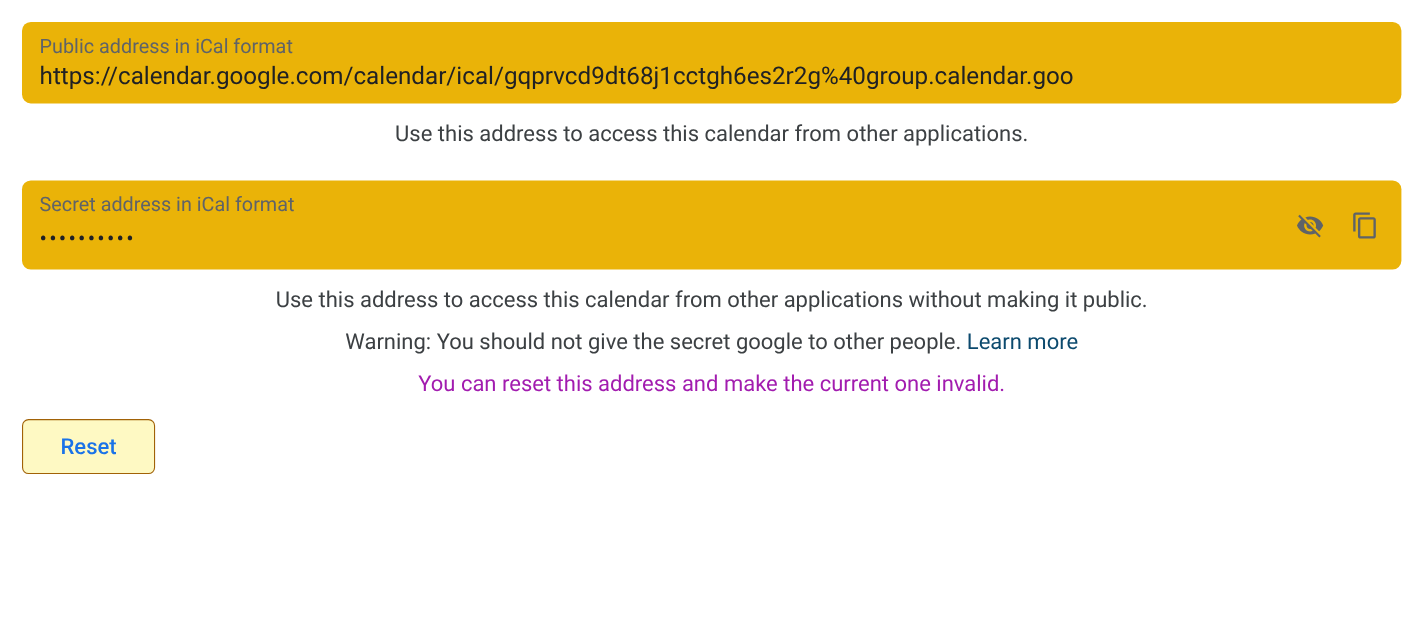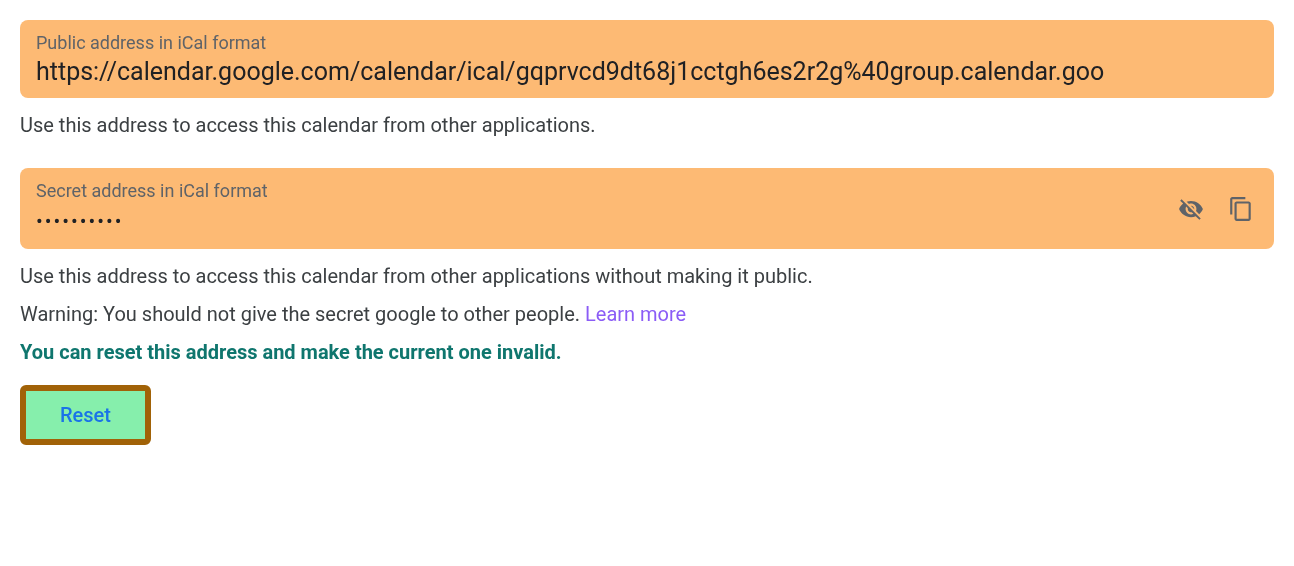--- a/index.html
+++ b/index.html
@@ -8,59 +8,59 @@
     padding: 0;
   }
   body {
     font-family: 'Google Sans', Roboto, Arial, sans-serif;
     background: #fff;
     padding: 20px;
     width: 1294px;
     color: #3c4043;
   }
   .field-box {
-    background: #fdba74;
+    background: #eab308;
     border-radius: 8px;
     padding: 12px 16px;
     margin-bottom: 12px;
     position: relative;
     overflow: hidden;
   }
   .field-label {
     font-size: 18px;
     color: #5f6368;
     margin-bottom: 4px;
     font-weight: 400;
   }
   .field-value {
-    font-size: 25px;
+    font-size: 22px;
     color: #202124;
     white-space: nowrap;
     overflow: hidden;
     font-weight: 400;
     letter-spacing: 0;
   }
   .field-value.masked {
     font-size: 20px;
     letter-spacing: 2px;
     line-height: 1.6;
   }
   .helper-text {
     font-size: 20px;
     color: #3c4043;
     margin-bottom: 28px;
     line-height: 1.5;
+    text-align: center;
   }
   .helper-text.tight {
     margin-bottom: 8px;
   }
   .helper-text.muted {
-    color: #0f766e;
+    color: #a21caf;
     margin-bottom: 18px;
-    font-weight: bold;
   }
   .secret-row {
     display: flex;
     align-items: center;
     justify-content: space-between;
     gap: 40px;
   }
   .secret-left {
     flex: 1;
     min-width: 0;
@@ -80,27 +80,27 @@
     display: flex;
     align-items: center;
     justify-content: center;
   }
   .icon-btn svg {
     width: 26px;
     height: 26px;
     fill: #5f6368;
   }
   .link {
-    color: #8b5cf6;
+    color: #0c4a6e;
     text-decoration: none;
     cursor: pointer;
   }
   .reset-btn {
-    border: 6px solid #a16207;
-    background: #86efac;
+    border: 1px solid #a16207;
+    background: #fef9c3;
     color: #1a73e8;
     font-size: 20px;
     font-weight: 500;
     padding: 12px 34px;
     border-radius: 6px;
     cursor: pointer;
     font-family: inherit;
   }
 </style>
 </head>

